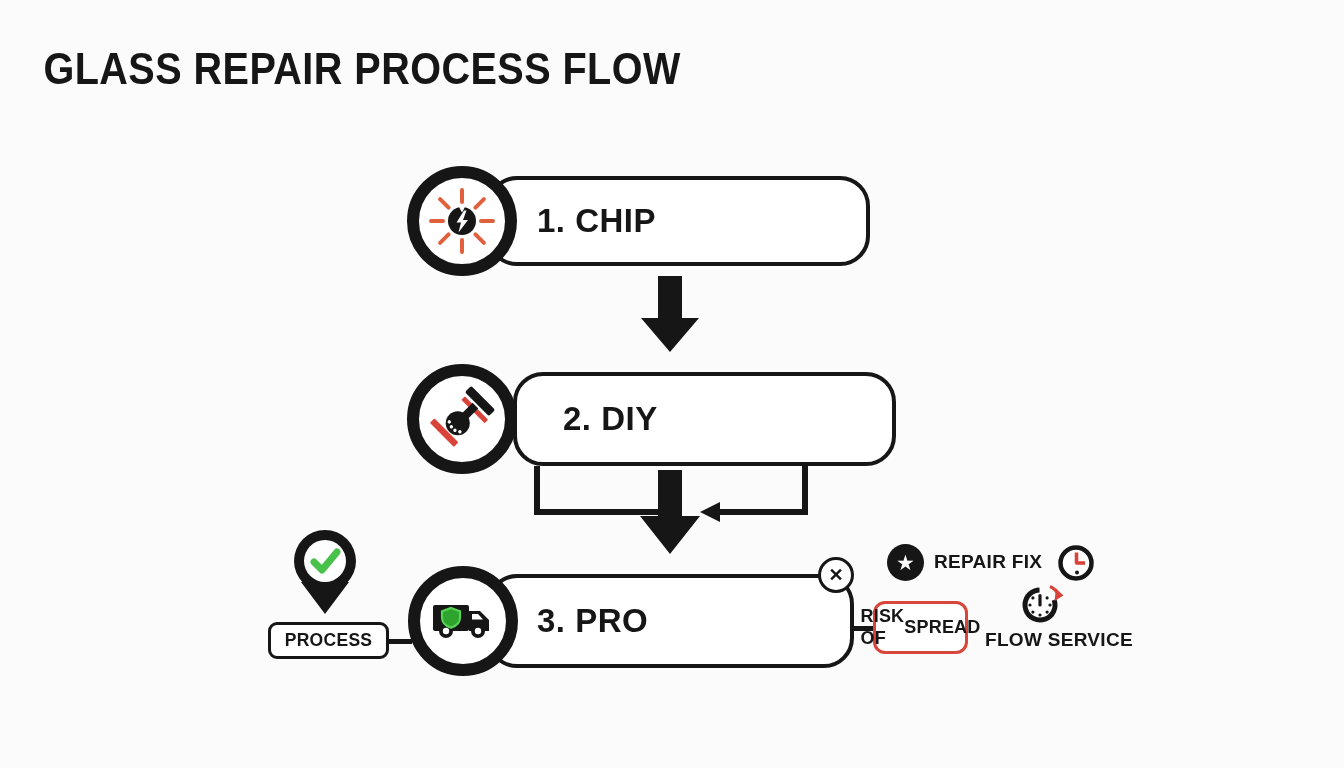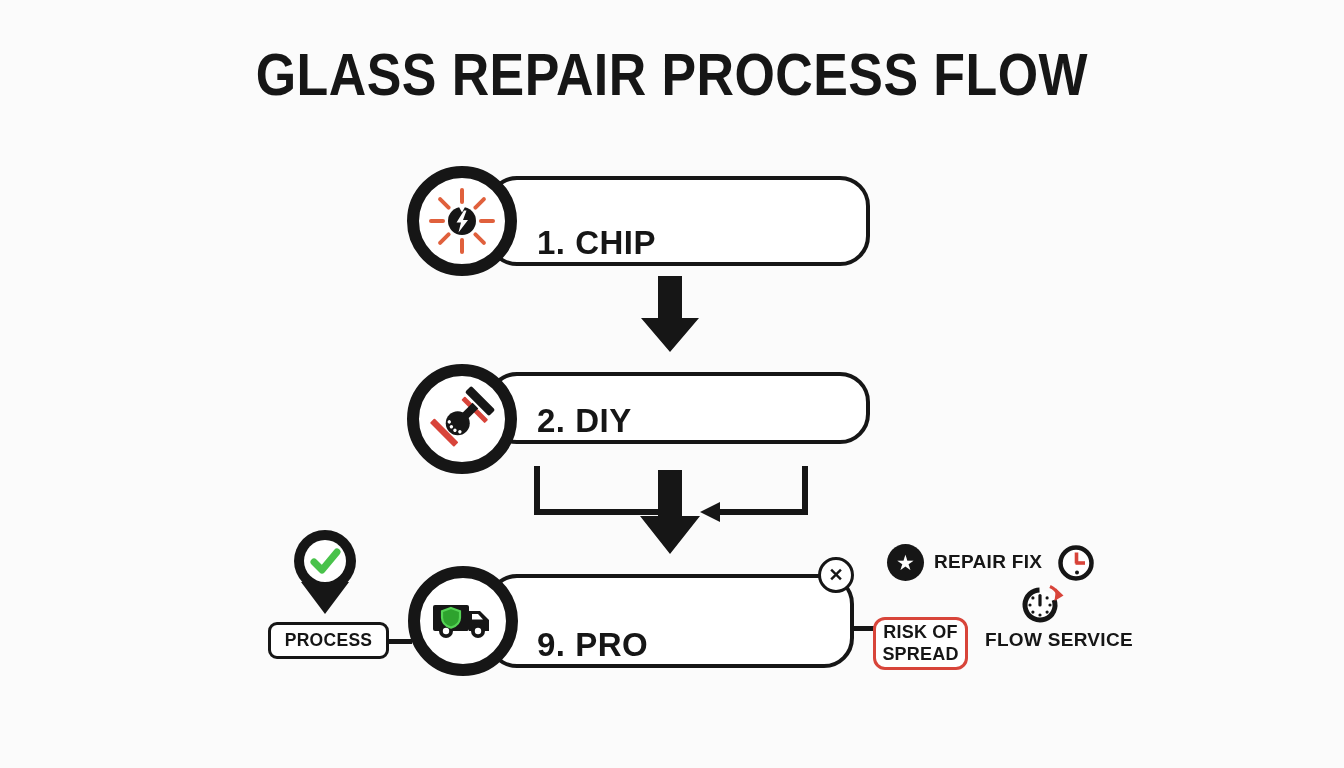--- a/index.html
+++ b/index.html
@@ -3,48 +3,48 @@
 <meta charset="utf-8">
 <style>
   html,body{margin:0;padding:0;background:#fff;}
   .canvas{
     position:relative;width:1344px;height:768px;overflow:hidden;
     background:var(--background,#FBFBFB);
     font-family:"Liberation Sans",sans-serif;color:var(--ink,#161616);
   }
   .abs{position:absolute;}
 
-  .title{position:absolute;left:0;right:0;top:46px;text-align:center;
-    font-size:59px;font-weight:800;letter-spacing:.5px;line-height:1;}
+  .title{position:absolute;left:0;right:0;top:46px;text-align:left;
+    font-size:45px;font-weight:800;letter-spacing:.5px;line-height:1;}
   .title>span{display:inline-block;transform:scaleX(.88);}
 
   .step-box{position:absolute;background:#fff;border:4px solid var(--ink);
-    border-radius:30px;display:flex;align-items:flex-end;padding-left:46px;
+    border-radius:30px;display:flex;align-items:center;padding-left:46px;
     box-sizing:border-box;font-size:33px;font-weight:800;letter-spacing:.5px;}
   .step-circle{position:absolute;width:110px;height:110px;box-sizing:border-box;
     border:12px solid var(--ink);border-radius:50%;background:#fff;
     display:flex;align-items:center;justify-content:center;z-index:3;}
 
   .f-ink{fill:var(--ink);}
   .f-white{fill:#fff;}
   .f-red{fill:var(--tool-red);}
   .s-impact{stroke:var(--impact-orange);fill:none;stroke-linecap:round;}
   .s-red{stroke:var(--tool-red);fill:none;}
   .s-ink{stroke:var(--ink);fill:none;}
   .s-green{stroke:var(--check-green);fill:none;stroke-linecap:round;stroke-linejoin:round;}
   .f-shield{fill:var(--shield-green);stroke:var(--shield-edge);stroke-width:2.2;}
   .clock-ring{fill:#fff;stroke:var(--ink);stroke-width:4.5;}
   .watch-ring{fill:#fff;stroke:var(--ink);stroke-width:5;stroke-dasharray:75 19.2;}
 
   .mini-box{position:absolute;background:#fff;border:3.5px solid var(--ink);
     border-radius:9px;box-sizing:border-box;display:flex;align-items:center;
     justify-content:center;font-weight:800;}
   .warranty-box{font-size:17.5px;letter-spacing:.3px;}
-  .risk-box{border-color:var(--risk-red);border-radius:12px;flex-direction:column;
-    font-size:18px;line-height:1.18;letter-spacing:.2px;margin-top:16px;}
+  .risk-box{border-color:var(--risk-red);border-radius:12px;
+    font-size:18px;line-height:1.18;letter-spacing:.2px;}
   .connector{position:absolute;height:4.5px;background:var(--ink);}
   .side-label{position:absolute;font-size:19px;font-weight:800;letter-spacing:.3px;white-space:nowrap;}
   .star-badge{position:absolute;width:37px;height:37px;border-radius:50%;
     background:var(--ink);color:#fff;display:flex;align-items:center;
     justify-content:center;font-size:21px;line-height:1;padding-bottom:1px;box-sizing:border-box;}
   .x-badge{position:absolute;width:36px;height:36px;box-sizing:border-box;
     border:3.5px solid var(--ink);border-radius:50%;background:#fff;z-index:4;
     display:flex;align-items:center;justify-content:center;font-size:18px;font-weight:900;}
 </style>
 </head>
@@ -74,21 +74,21 @@
       <circle class="f-ink" cx="37" cy="37" r="14"></circle>
       <polygon class="f-white" points="33.5,22 40.5,22 37,28.5"></polygon>
       <polygon class="f-white" points="39,26.5 31.5,38.5 36,38.5 33.5,48.5 43,36 38,36 41.5,26.5"></polygon>
     </svg>
   </div>
 
   <svg class="abs" style="left:641px;top:274px" width="58" height="78">
     <polygon class="f-ink" points="17,2 41,2 41,44 58,44 29,78 0,44 17,44"></polygon>
   </svg>
 
-  <div class="step-box" style="left:487px;top:372px;width:383px;height:72px">
+  <div class="step-box" style="left:513px;top:372px;width:383px;height:94px">
     <span>2. DIY</span>
   </div>
   <div class="step-circle" style="left:407px;top:364px">
     <svg width="74" height="74" viewBox="0 0 74 74">
       <g transform="rotate(45 37 37)">
         <rect class="f-ink" x="20" y="7" width="34" height="9" rx="2"></rect>
         <rect class="f-red" x="23" y="19" width="33" height="5" rx="1"></rect>
         <rect class="f-ink" x="33" y="18" width="8" height="15"></rect>
         <circle class="f-ink" cx="37" cy="43" r="12"></circle>
         <circle class="f-white" cx="30" cy="48" r="1.7"></circle>
@@ -101,21 +101,21 @@
   </div>
 
   <svg class="abs" style="left:520px;top:466px" width="300" height="92">
     <polyline class="s-ink" stroke-width="6" points="17,0 17,46 140,46"></polyline>
     <polyline class="s-ink" stroke-width="6" points="285,0 285,46 198,46"></polyline>
     <polygon class="f-ink" points="180,46 200,36 200,56"></polygon>
     <polygon class="f-ink" points="138,4 162,4 162,50 180,50 150,88 120,50 138,50"></polygon>
   </svg>
 
   <div class="step-box" style="left:487px;top:574px;width:367px;height:94px">
-    <span>9. PRO</span>
+    <span>3. PRO</span>
   </div>
   <div class="step-circle" style="left:408px;top:566px">
     <svg width="74" height="74" viewBox="0 0 74 74">
       <rect class="f-ink" x="7" y="21" width="36" height="26" rx="2"></rect>
       <polygon class="f-ink" points="43,27 54,27 63,36 63,47 43,47"></polygon>
       <polygon class="f-white" points="46,30 52,30 57,35.5 46,35.5"></polygon>
       <circle class="f-ink" cx="20" cy="47" r="7"></circle>
       <circle class="f-white" cx="20" cy="47" r="3.2"></circle>
       <circle class="f-ink" cx="52" cy="47" r="7"></circle>
       <circle class="f-white" cx="52" cy="47" r="3.2"></circle>

